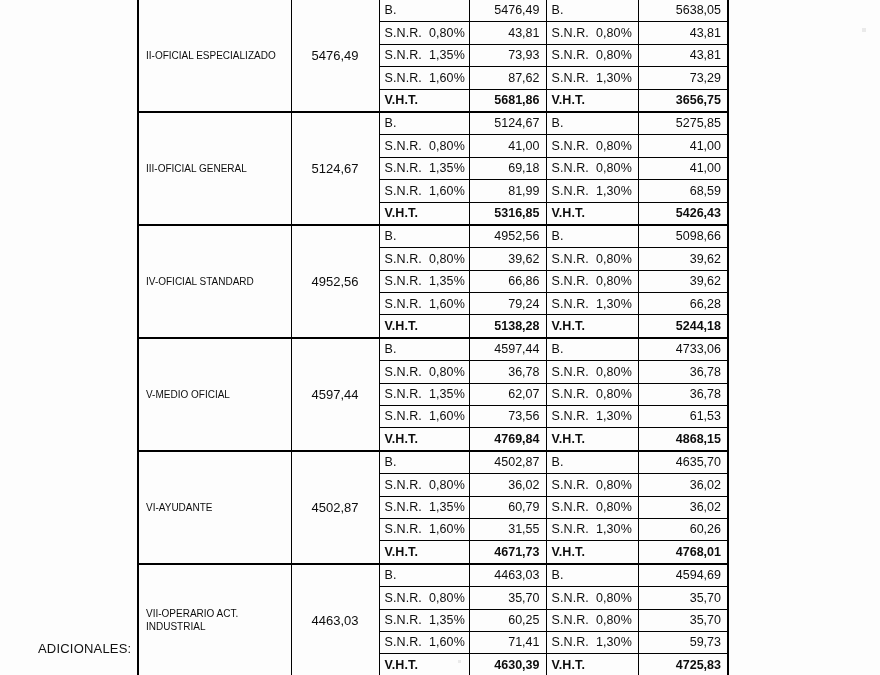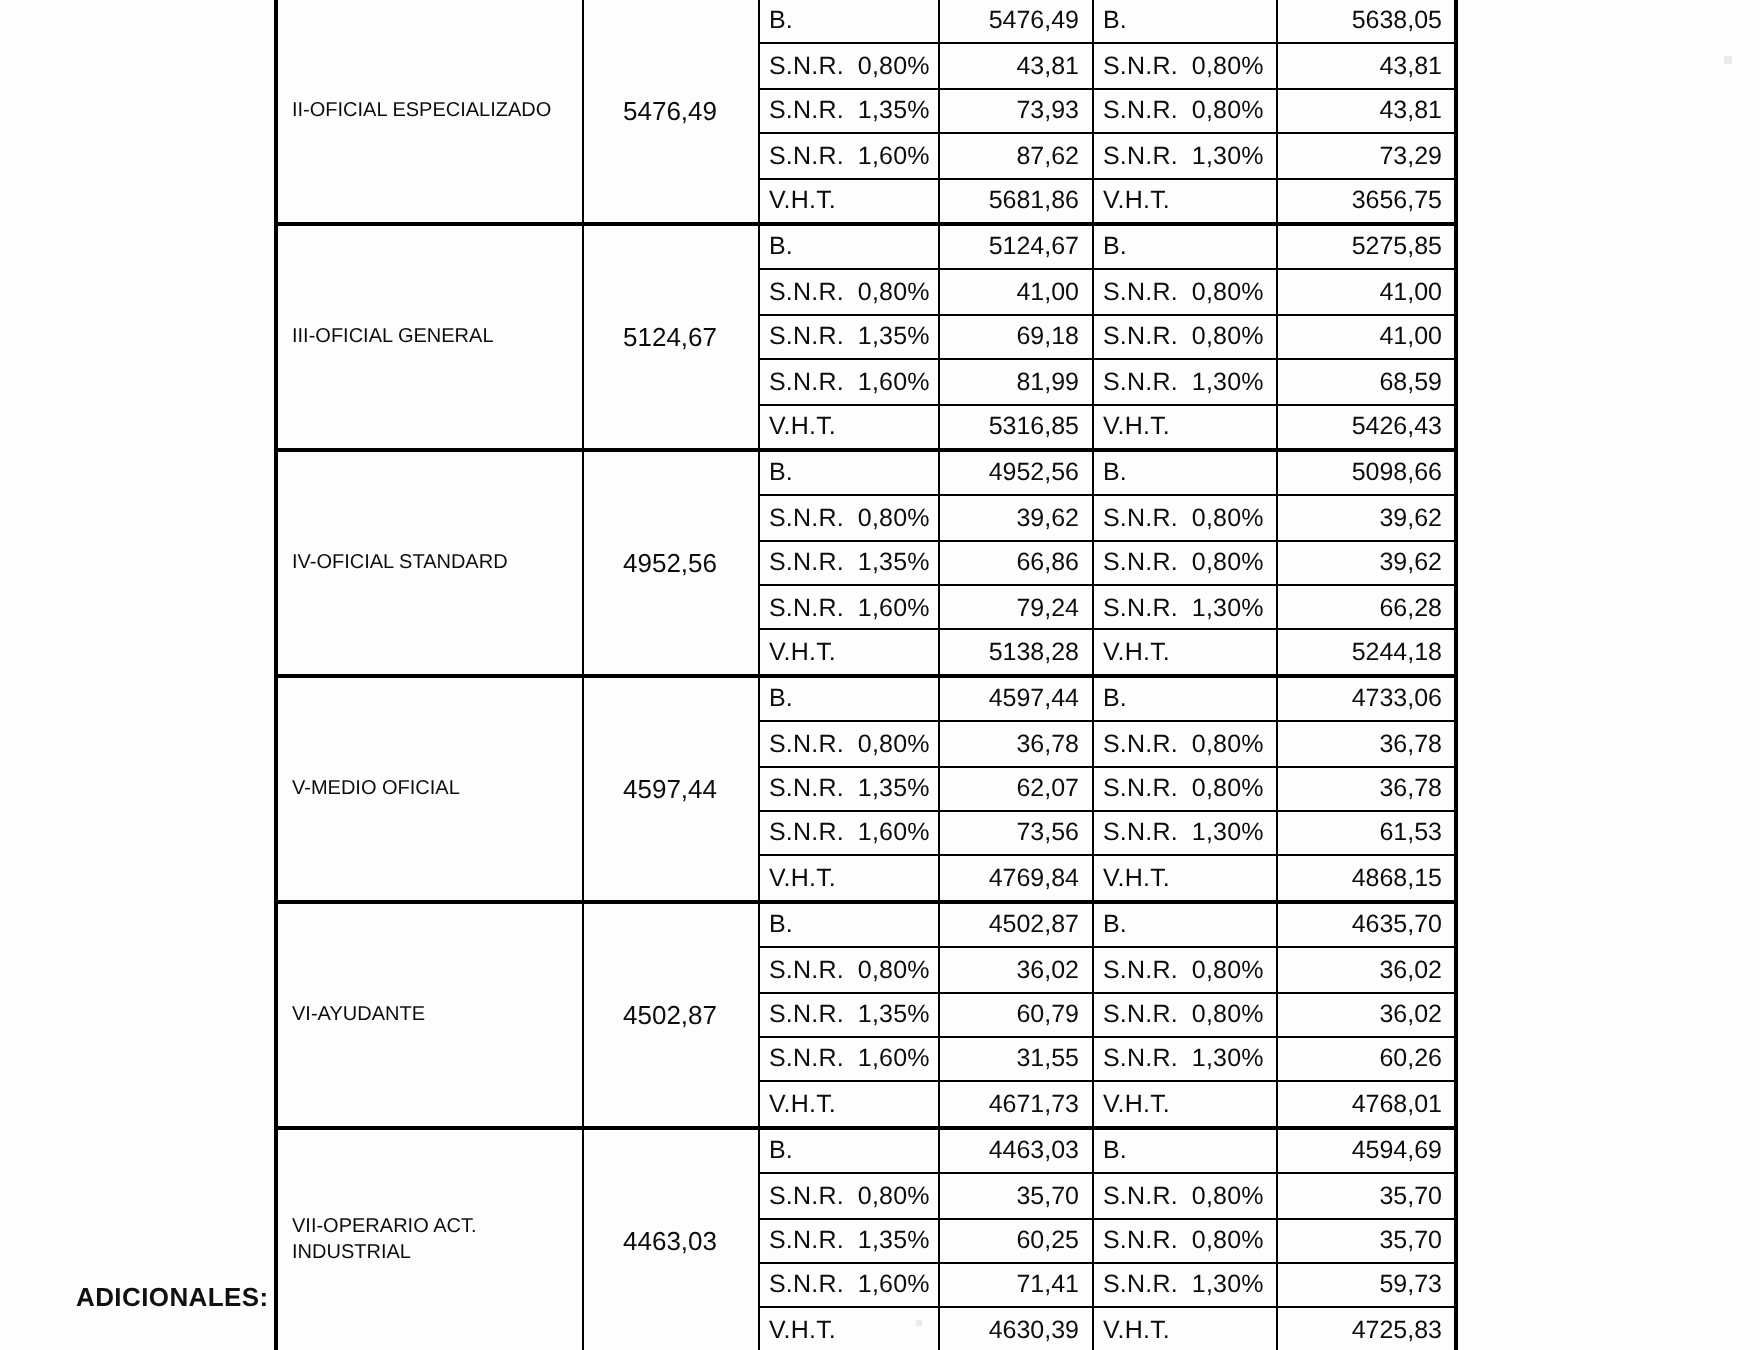--- a/index.html
+++ b/index.html
@@ -78,42 +78,42 @@
     text-align: right;
     padding-right: 6px;
   }
   td.val2 {
     border-right-width: 2px;
   }
   td.lbl2 {
     border-left-width: 1.5px;
   }
   tr.total td {
-    font-weight: normal;
+    font-weight: bold;
   }
   tr.block-start td {
     border-top-width: 2px;
   }
   tr.block-end td {
     border-bottom-width: 1.6px;
   }
   tbody.group-last tr.block-end td {
     border-bottom-width: 2px;
   }
 
   .snr-label .snr-name { }
   .snr-label .snr-pct { margin-left: 7px; margin-top: 24px; }
 
   
   .footer-note {
     position: absolute;
     left: 38px;
     top: 641px;
     font-size: 13px;
-    font-weight: bold;
+    font-weight: normal;
     letter-spacing: .2px;
     color: #111;
   }
 </style>
 </head>
 <body>
 
 <div class="scan-page">
   <div class="scan-speck" style="left:862px; top:28px; width:4px; height:4px;"></div>
   <div class="scan-speck" style="left:458px; top:660px; width:3px; height:3px;"></div>

